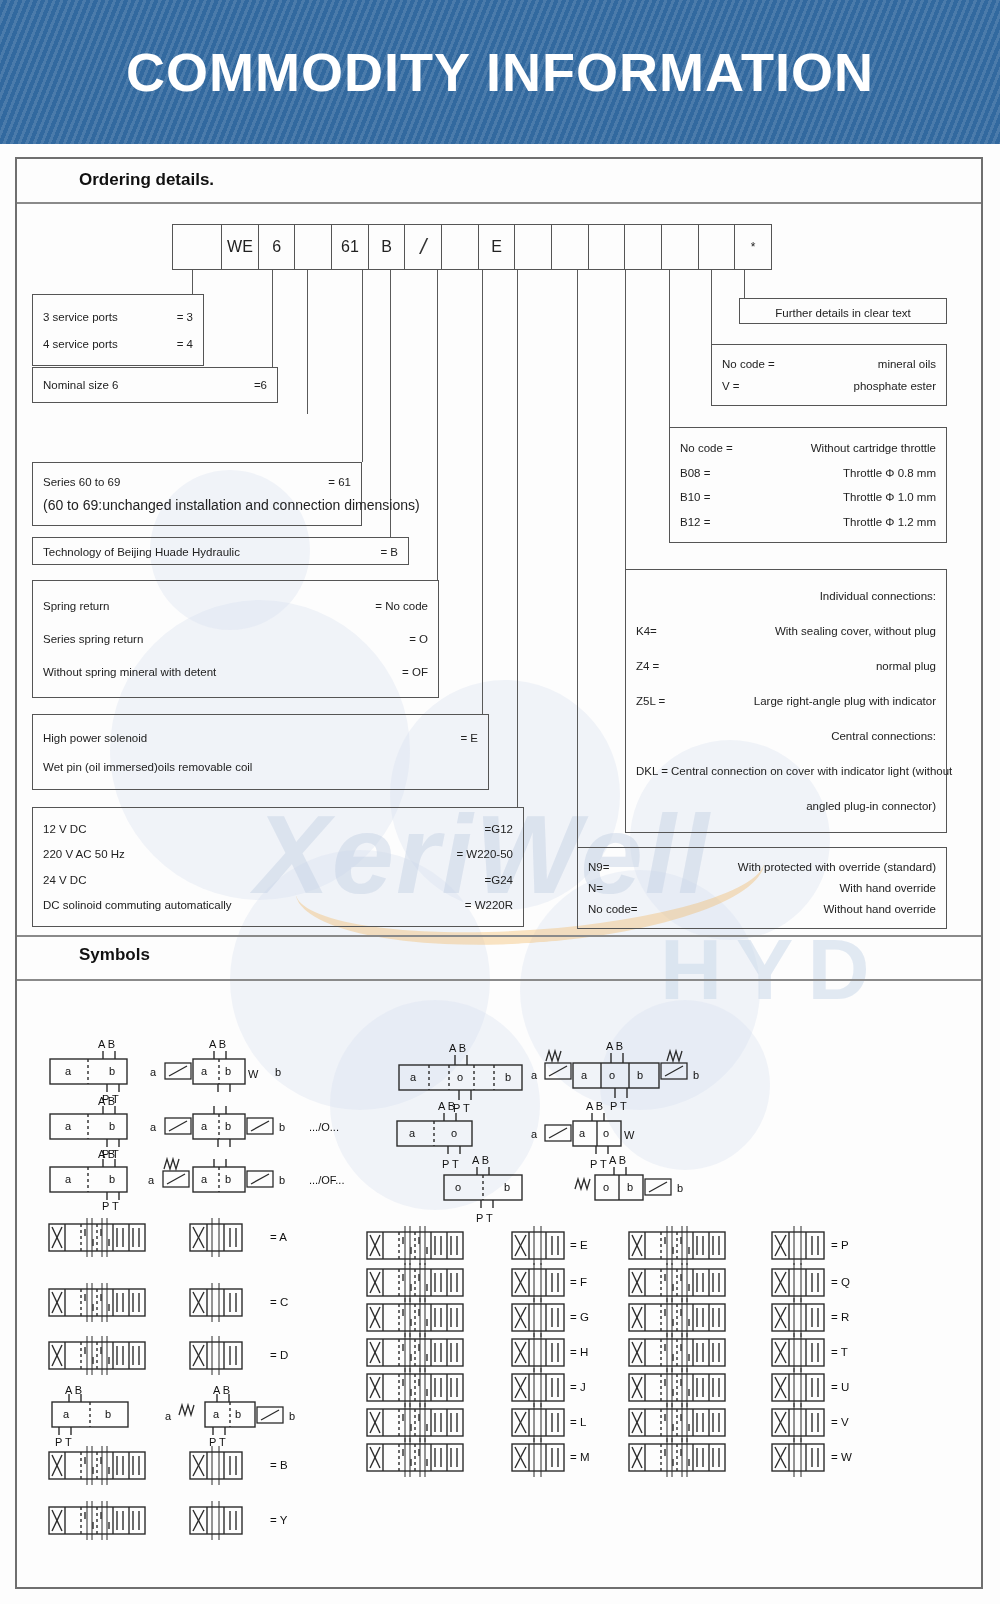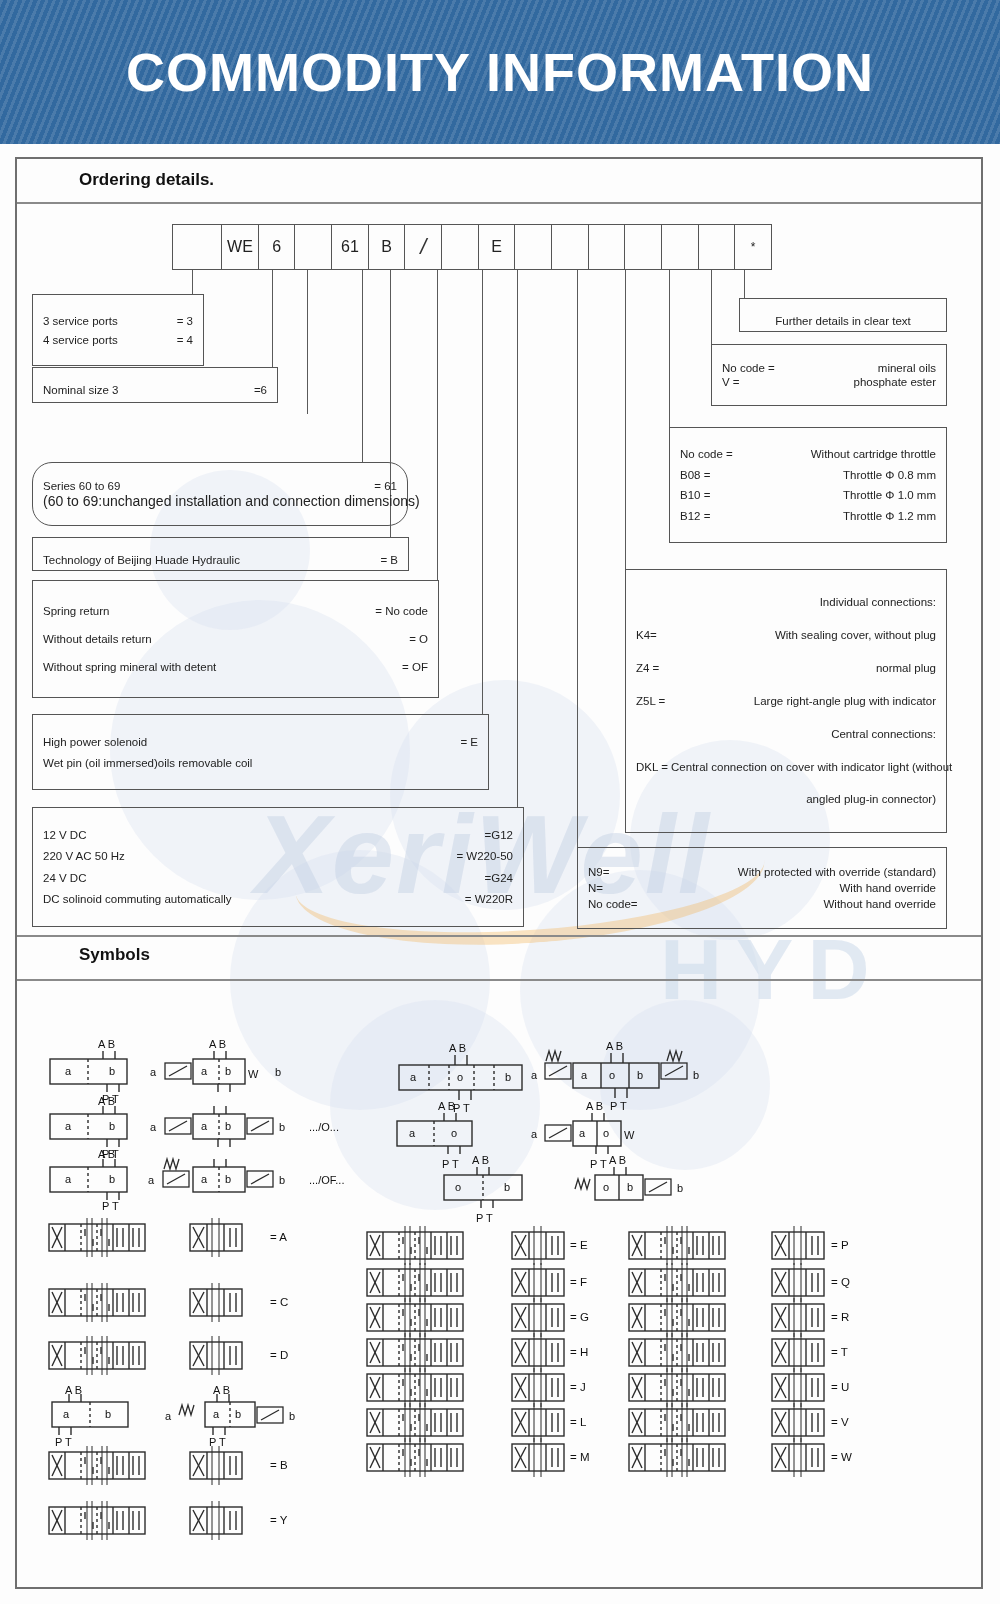--- a/index.html
+++ b/index.html
@@ -34,21 +34,21 @@
         font-size:16px;color:#222;}
   .cell.cw{flex:1.35;}
   .cell:last-child{border-right:none;font-size:12px;}
   .cell.slash{font-size:22px;font-style:italic;color:#333;}
 
   
   .vl{position:absolute;width:0;border-left:1.4px solid #5a5a5a;}
 
   
   .bx{position:absolute;border:1.5px solid #555;box-sizing:border-box;background:transparent;
-      font-size:11.5px;color:#222;padding:16px 10px;display:flex;flex-direction:column;
+      font-size:11.5px;color:#222;padding:8px 10px;display:flex;flex-direction:column;
       justify-content:space-around;}
   .bx .row{display:flex;justify-content:space-between;white-space:nowrap;}
   .bx .row.jr{justify-content:flex-end;}
   .bx .row.jl{justify-content:flex-start;}
   .bx .note{font-size:14px;white-space:nowrap;}
 
   
   .sym{position:absolute;left:0;top:820px;width:964px;height:608px;}
   .symsvg{position:absolute;left:0;top:0;}
   .sg{position:absolute;font-size:11px;line-height:11px;color:#111;font-style:normal;white-space:pre;}
@@ -118,44 +118,44 @@
         <span>3 service ports</span>
         <span>= 3</span>
       </div>
     <div class="row">
         <span>4 service ports</span>
         <span>= 4</span>
       </div>
   </div>
   <div class="bx" style="left:15px;top:208px;width:246px;height:36px;">
     <div class="row">
-        <span>Nominal size 3</span>
+        <span>Nominal size 6</span>
         <span>=6</span>
       </div>
   </div>
-  <div class="bx" style="left:15px;top:303px;width:376px;height:64px;border-radius:20px;">
+  <div class="bx" style="left:15px;top:303px;width:330px;height:64px;">
     <div class="row">
         <span>Series 60 to 69</span>
         <span>= 61</span>
       </div>
     <div class="note">(60 to 69:unchanged installation and connection dimensions)</div>
   </div>
   <div class="bx" style="left:15px;top:378px;width:377px;height:28px;">
     <div class="row">
         <span>Technology of Beijing Huade Hydraulic</span>
         <span>= B</span>
       </div>
   </div>
   <div class="bx" style="left:15px;top:421px;width:407px;height:118px;">
     <div class="row">
         <span>Spring return</span>
         <span>= No code</span>
       </div>
     <div class="row">
-        <span>Without details return</span>
+        <span>Series spring return</span>
         <span>= O</span>
       </div>
     <div class="row">
         <span>Without spring mineral with detent</span>
         <span>= OF</span>
       </div>
   </div>
   <div class="bx" style="left:15px;top:555px;width:457px;height:76px;">
     <div class="row">
         <span>High power solenoid</span>

